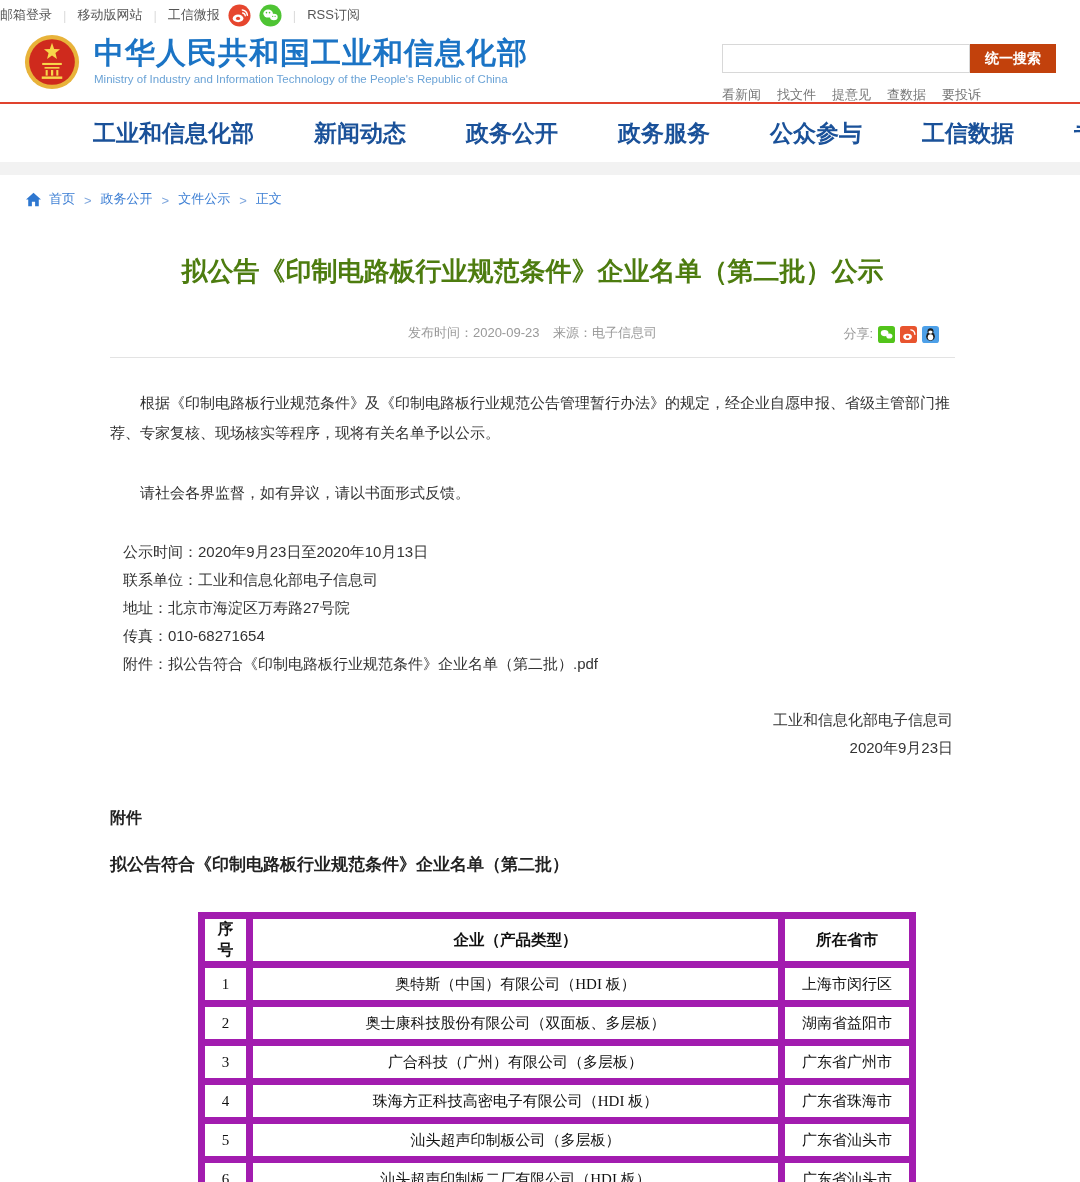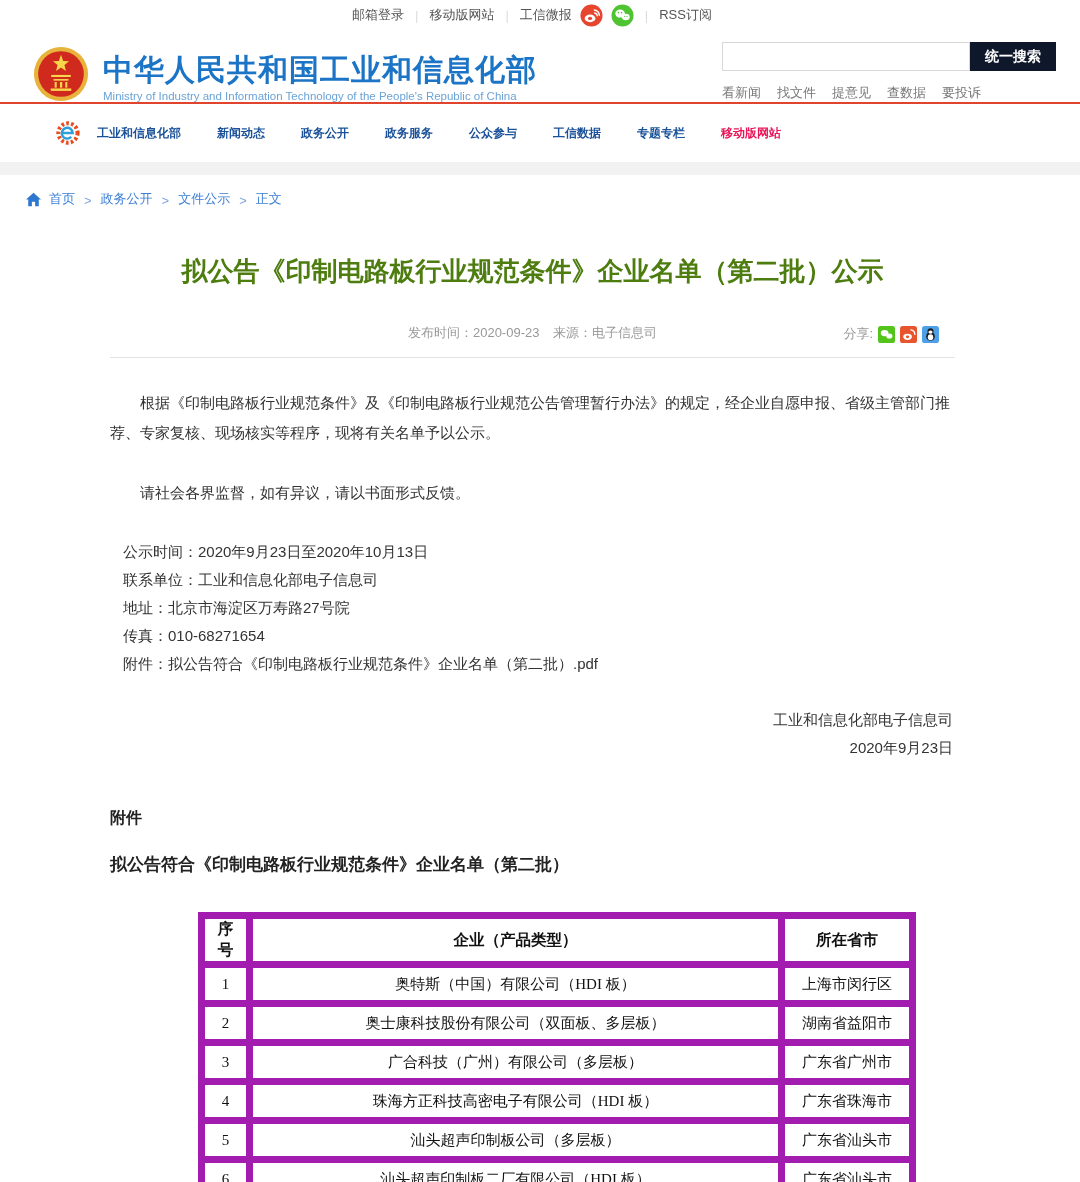--- a/index.html
+++ b/index.html
@@ -2,45 +2,45 @@
 <html><head>
 <meta charset="utf-8">
 <style>
   * { box-sizing: border-box; margin: 0; padding: 0; }
   body {
     width: 1080px; height: 1182px; background: #fff;
     font-family: "Liberation Sans", "DejaVu Sans", sans-serif;
     color: #333; overflow: hidden;
   }
   
-  .topbar { height: 30px; display: flex; justify-content: center; align-items: center;
+  .topbar { height: 30px; display: flex; justify-content: flex-start; align-items: center;
             padding-right: 16px; font-size: 13px; color: #555; }
   .tb-link { cursor: pointer; }
   .tb-sep { color: #ddd; margin: 0 11px; }
   .tb-sep::before { content: "|"; }
   .tb-icon { width: 23px; height: 23px; margin-left: 8px; cursor: pointer; display: inline-block; }
   
-  .header { height: 72px; display: flex; align-items: flex-end; padding-left: 33px; }
+  .header { height: 72px; display: flex; align-items: flex-start; padding-left: 24px; }
   .emblem { width: 56px; height: 56px; margin-top: 4px; }
   .titles { margin-left: 14px; margin-top: 6px; cursor: pointer; }
   .site-title { font-size: 30px; font-weight: 700; color: #1b74c5; letter-spacing: 1px; line-height: 34px; }
   .site-subtitle { font-size: 11.5px; color: #6ba3d6; margin-top: 3px; }
   .search-wrap { margin-left: auto; margin-right: 24px; margin-top: 14px; }
   .search-row { display: flex; }
   .search-input { width: 248px; height: 29px; border: 1px solid #d8d8d8; outline: none;
                   padding: 0 8px; font-size: 13px; }
-  .search-btn { width: 86px; height: 29px; background: #0f172a; color: #fff; border: none;
+  .search-btn { width: 86px; height: 29px; background: #c2410c; color: #fff; border: none;
                 font-size: 14px; font-weight: 700; cursor: pointer; }
   .quick-links { display: flex; gap: 16px; margin-top: 13px; font-size: 13px; color: #777; }
   .quick-links span { cursor: pointer; }
   
   .redline { height: 2px; background: #e0432e; }
   .nav { height: 58px; display: flex; align-items: center; padding-left: 54px; background: #fff; }
   .nav-logo { width: 28px; height: 28px; margin-right: 15px; cursor: pointer; }
-  .nav-item { font-size: 12px; font-weight: 600; color: #1a5199; margin-right: 36px; cursor: pointer; white-space: nowrap; }
+  .nav-item { font-size: 23px; font-weight: 600; color: #1a5199; margin-right: 36px; cursor: pointer; white-space: nowrap; margin-left: 24px; }
   .nav-item.hl { color: #e9155b; }
   
   .strip { height: 13px; background: #f2f2f2; }
   .breadcrumb { padding: 15px 0 6px 25px; display: flex; align-items: flex-end; font-size: 13px; color: #3d7fd4; }
   .bc-home { width: 17px; height: 17px; margin-right: 7px; cursor: pointer; }
   .bc-item { cursor: pointer; }
   .bc-sep { color: #7ea6dd; margin: 0 9px; }
   .bc-sep::before { content: ">"; }
   
   .content { width: 845px; margin-left: 110px; }

